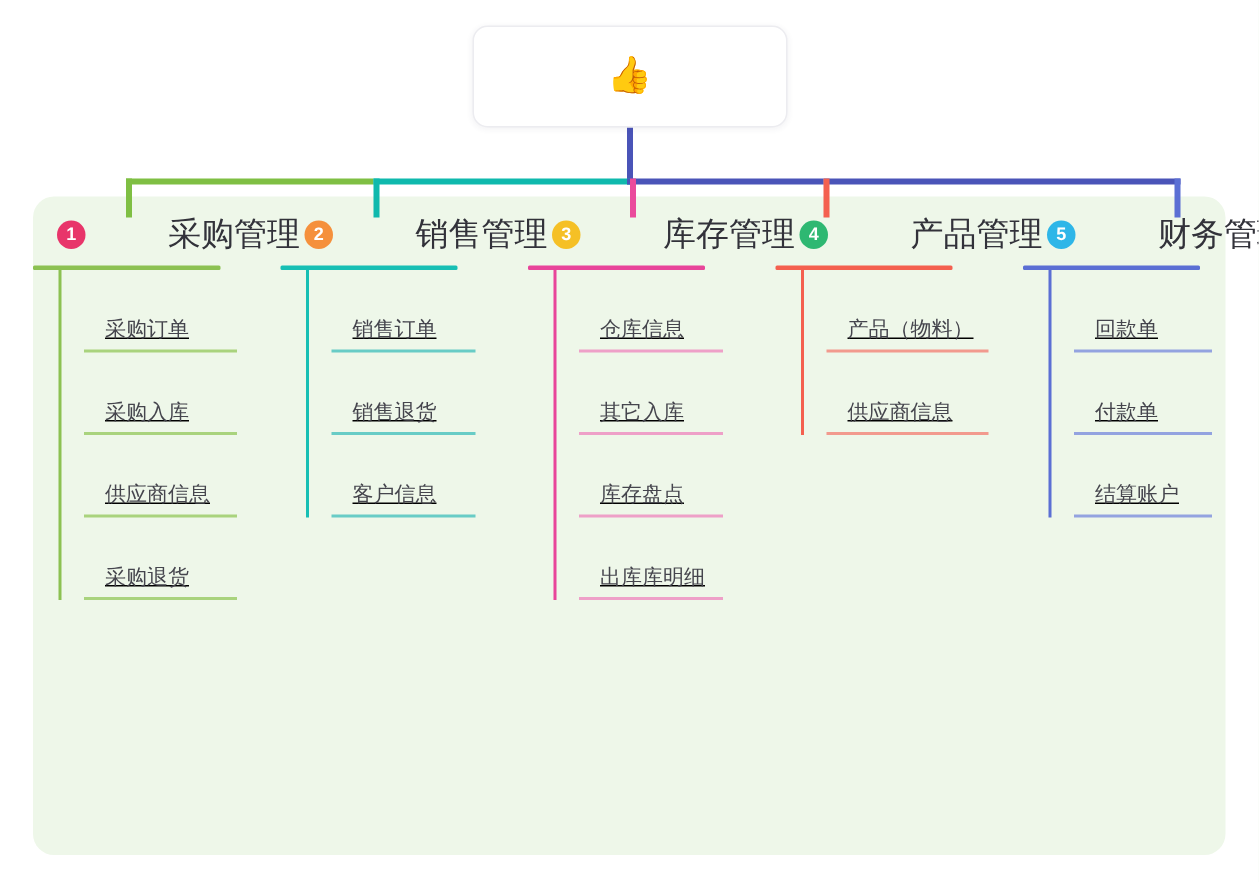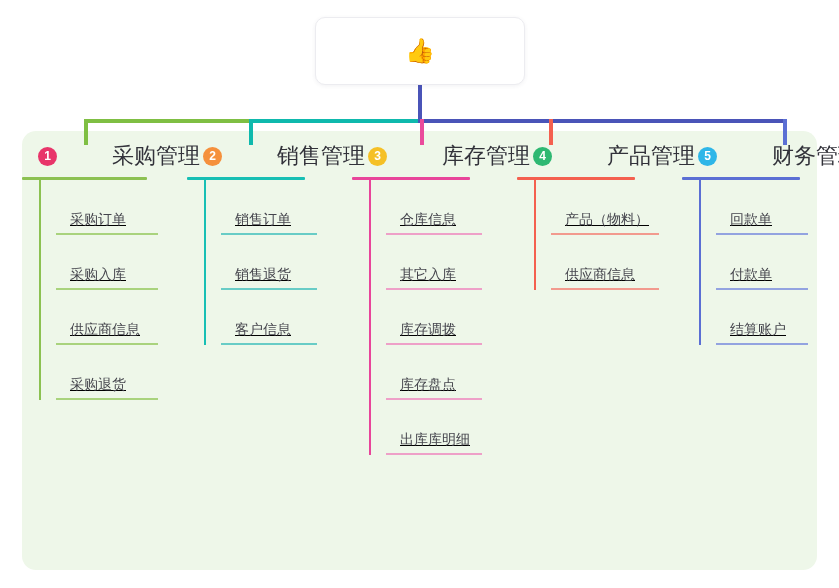--- a/index.html
+++ b/index.html
@@ -234,24 +234,20 @@
         <div class="spine" style="background: rgb(232, 69, 154);"></div>
         <div class="item">
           <span class="item-label">仓库信息</span>
           <div class="item-rule" style="background: rgb(238, 160, 200); width: 96px;"></div>
         </div>
         <div class="item">
           <span class="item-label">其它入库</span>
           <div class="item-rule" style="background: rgb(238, 160, 200); width: 96px;"></div>
         </div>
         <div class="item">
-          <span class="item-label">库存调拨</span>
-          <div class="item-rule" style="background: rgb(238, 160, 200); width: 96px;"></div>
-        </div>
-        <div class="item">
           <span class="item-label">库存盘点</span>
           <div class="item-rule" style="background: rgb(238, 160, 200); width: 96px;"></div>
         </div>
         <div class="item">
           <span class="item-label">出库库明细</span>
           <div class="item-rule" style="background: rgb(238, 160, 200); width: 96px;"></div>
         </div>
       </div>
     </div>
     <div class="col" style="left: 517px; width: 150px;">

